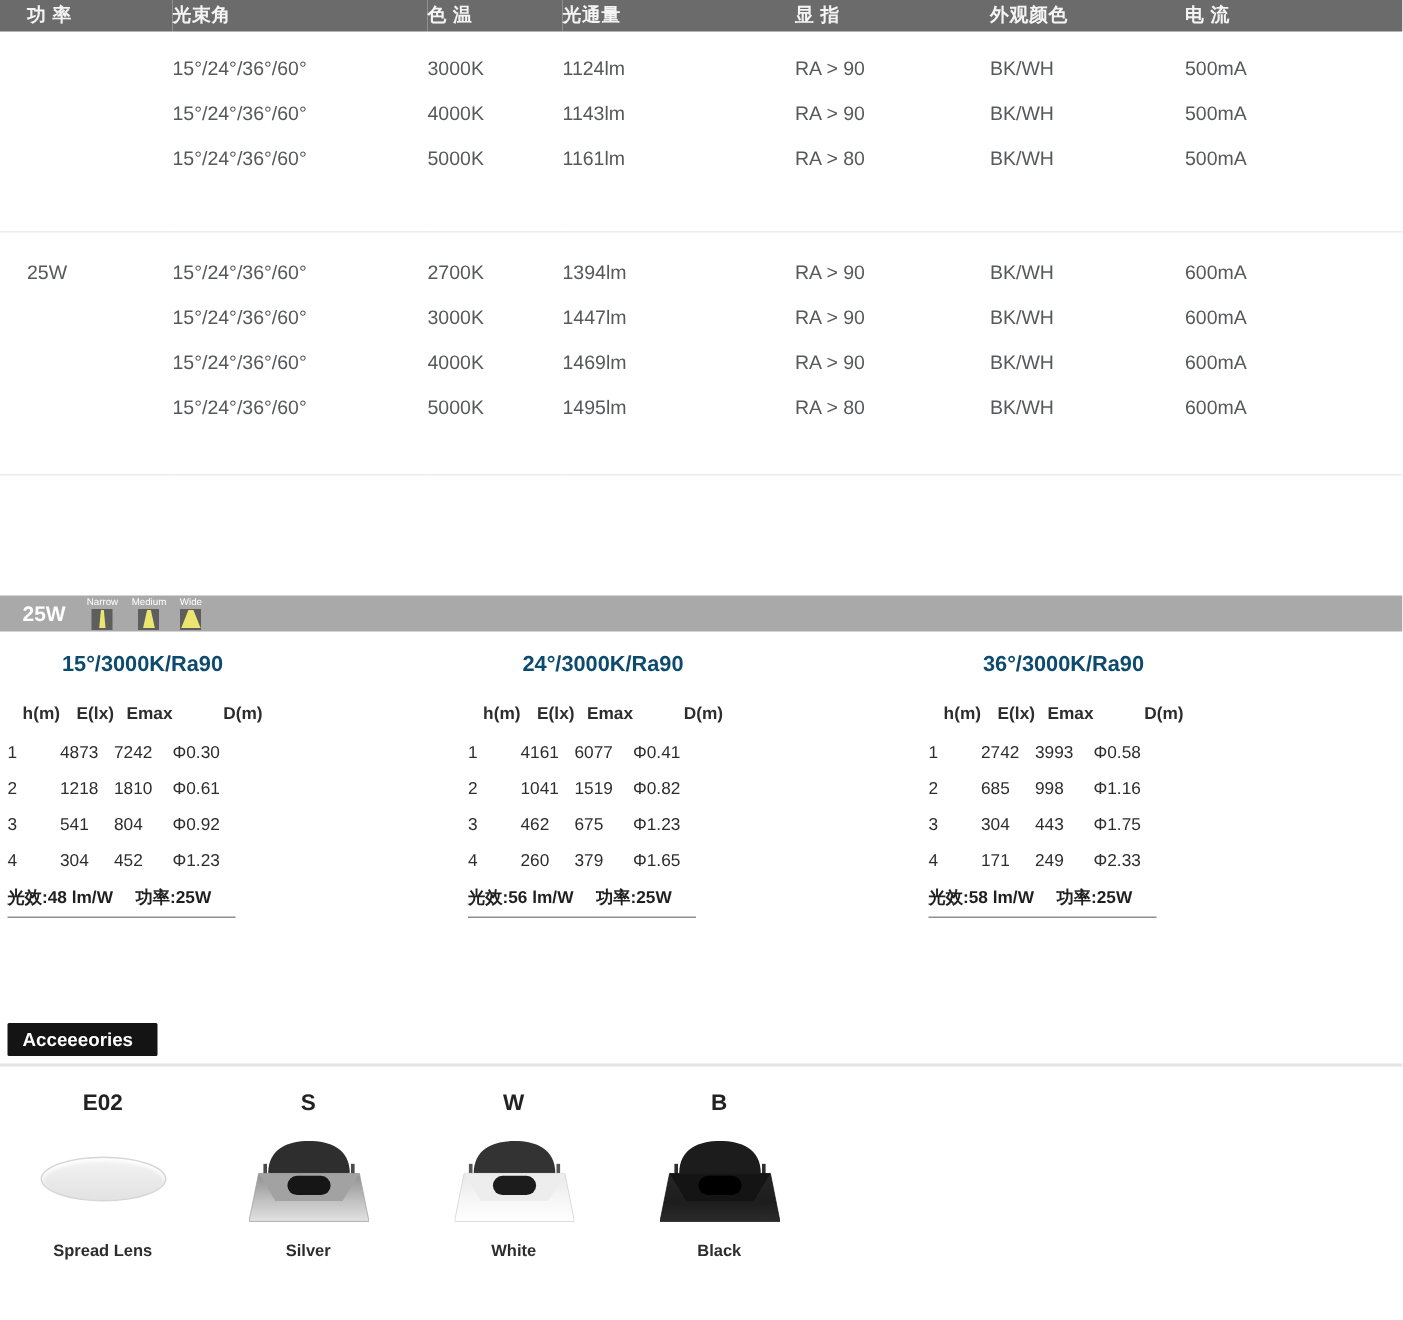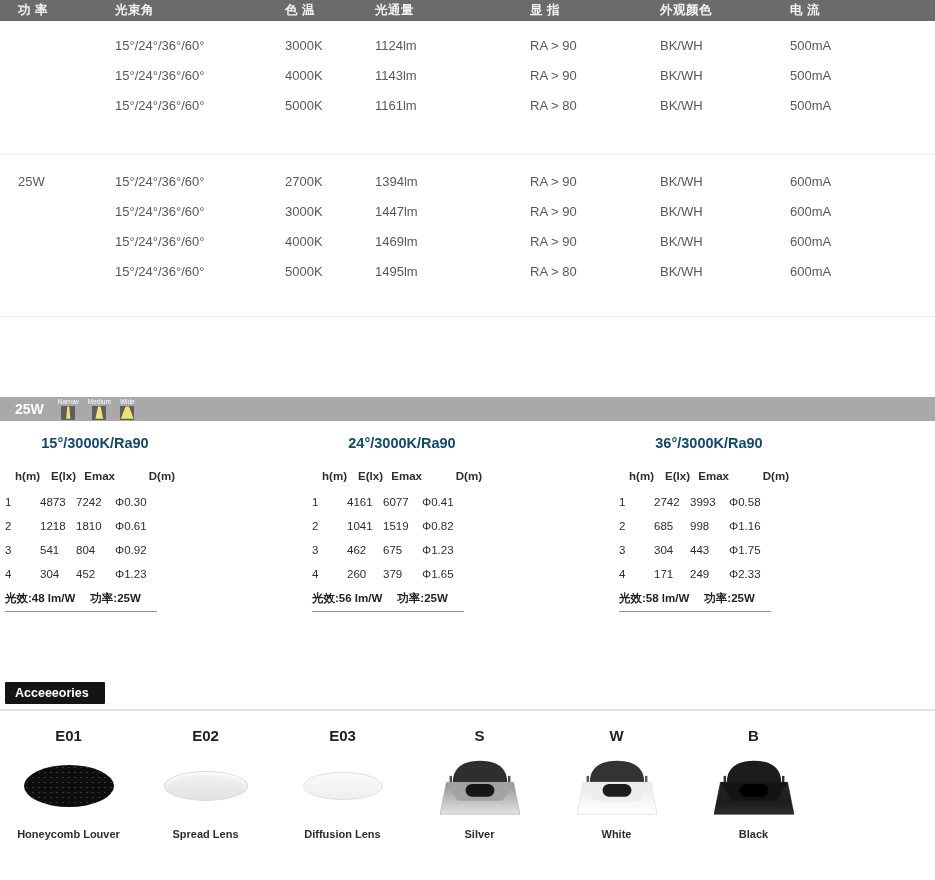--- a/index.html
+++ b/index.html
@@ -391,43 +391,29 @@
     </div>
 
   </div>
 
   <div class="acc-section">
     <div class="acc-label">Acceeeories</div>
     <div class="acc-divider"></div>
 
     <div class="acc-row">
 
-      <div class="acc-item">
-        <div class="acc-code">E01</div>
-        <div class="acc-img-wrap">
-            <div class="louver"></div>
-          </div>
-        <div class="acc-caption">Honeycomb Louver</div>
-      </div>
 
       <div class="acc-item">
         <div class="acc-code">E02</div>
         <div class="acc-img-wrap">
             <div class="lens-spread"></div>
           </div>
         <div class="acc-caption">Spread Lens</div>
       </div>
 
-      <div class="acc-item">
-        <div class="acc-code">E03</div>
-        <div class="acc-img-wrap">
-            <div class="lens-diffusion"></div>
-          </div>
-        <div class="acc-caption">Diffusion Lens</div>
-      </div>
 
       <div class="acc-item">
         <div class="acc-code">S</div>
         <div class="acc-img-wrap">
           <svg class="trim trim-silver" viewBox="0 0 100 76">
             <defs>
               <linearGradient id="sbody" x1="0" y1="0" x2="0" y2="1">
                 <stop offset="0" stop-color="#8f8f8f"></stop>
                   <stop offset="0.6" stop-color="#c3c3c3"></stop>
                   <stop offset="1" stop-color="#e2e2e2"></stop>

